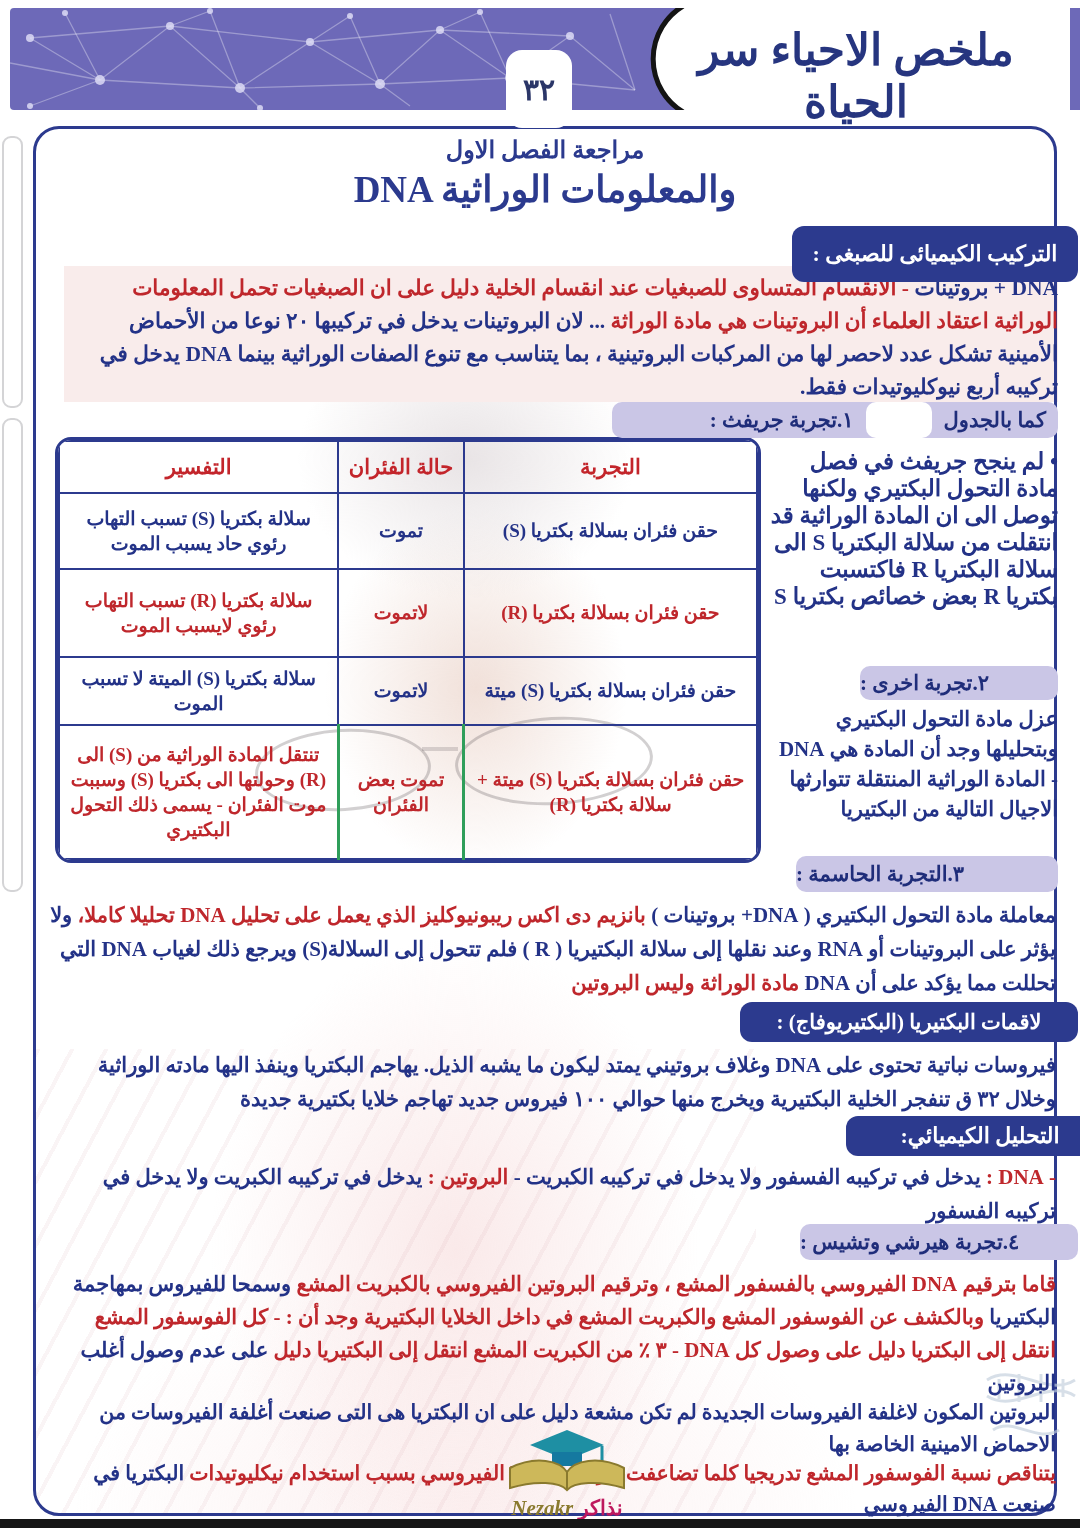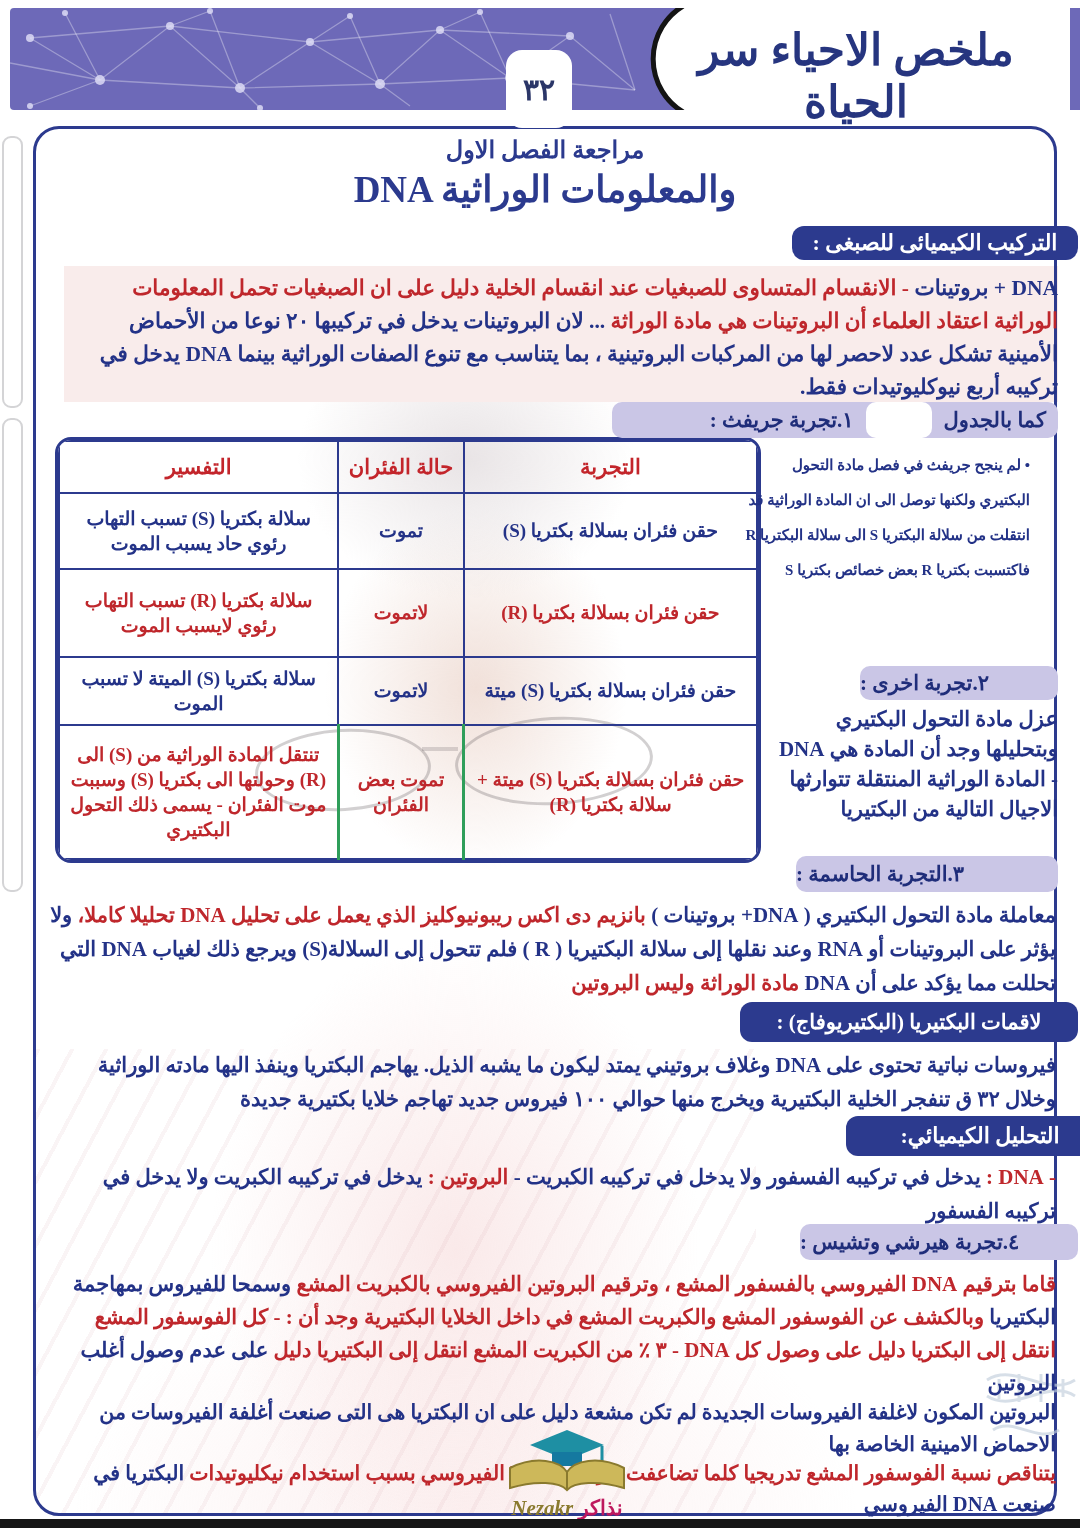--- a/index.html
+++ b/index.html
@@ -40,35 +40,35 @@
   .bottom-bar{position:absolute;left:0;top:1519px;width:1080px;height:9px;background:#161616;z-index:5;}
   
   .title-wrap{position:absolute;left:33px;top:136px;width:1024px;text-align:center;z-index:3;color:#2b3a8e;}
   .title-l1{font-size:24px;font-weight:800;}
   .title-l2{font-size:37px;font-weight:800;margin-top:4px;}
   
   .navy-badge{position:absolute;background:#2c3a8e;color:#ffffff;font-weight:700;border-radius:12px;
       display:flex;align-items:center;justify-content:center;direction:rtl;z-index:4;font-size:22px;}
   .lav-badge{position:absolute;background:#cac6e6;color:#1f2d7a;font-weight:700;border-radius:10px;
       display:flex;align-items:center;justify-content:flex-end;direction:rtl;z-index:4;font-size:21px;}
-  .b-chem{left:792px;top:226px;width:286px;height:34px;}
+  .b-chem{left:792px;top:226px;width:286px;height:56px;}
   .b-griffith{left:612px;top:402px;width:446px;height:36px;justify-content:flex-start;padding:0;}
   .b-griffith .lbl{padding:0 12px;}
   .notch{width:66px;height:36px;background:#ffffff;border-radius:10px;}
   .b-other{left:860px;top:666px;width:198px;height:34px;}
   .b-decisive{left:796px;top:856px;width:262px;height:36px;}
   .b-phages{left:740px;top:1002px;width:338px;height:40px;font-size:21px;}
   .b-chem2{left:846px;top:1116px;width:268px;height:40px;}
   .b-hershey{left:800px;top:1224px;width:278px;height:36px;}
   
   .para{position:absolute;direction:rtl;text-align:right;font-weight:700;z-index:3;color:#233287;}
   [data-color="navy"]{color:#233287;}
   [data-color="red"]{color:#bf272c;}
   .p1{left:66px;top:272px;width:992px;font-size:21.5px;line-height:33px;}
-  .p-bullet{left:742px;top:448px;width:288px;font-size:15px;line-height:35px;}
+  .p-bullet{left:770px;top:448px;width:288px;font-size:23px;line-height:27px;}
   .p-other{left:772px;top:704px;width:286px;font-size:21px;line-height:30px;}
   .p-decisive{left:48px;top:898px;width:1008px;font-size:21px;line-height:34px;}
   .p-phages{left:48px;top:1048px;width:1008px;font-size:21px;line-height:34px;}
   .p-chem2{left:48px;top:1160px;width:1008px;font-size:21px;line-height:34px;}
   .p-hershey{left:48px;top:1268px;width:1008px;font-size:21px;line-height:33px;}
   .p-conc1{left:48px;top:1396px;width:1008px;font-size:20.5px;line-height:32px;}
   .p-conc2{left:48px;top:1458px;width:1008px;font-size:20.5px;line-height:31px;}
   
   .tbl-wrap{position:absolute;left:55px;top:437px;width:700px;border:3px solid #2c3a8e;border-radius:16px;
       overflow:hidden;z-index:3;}

